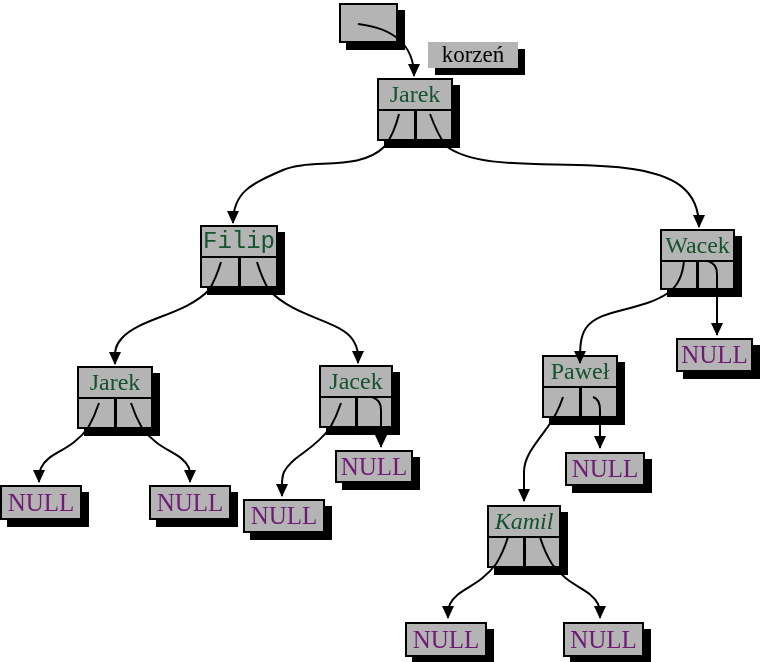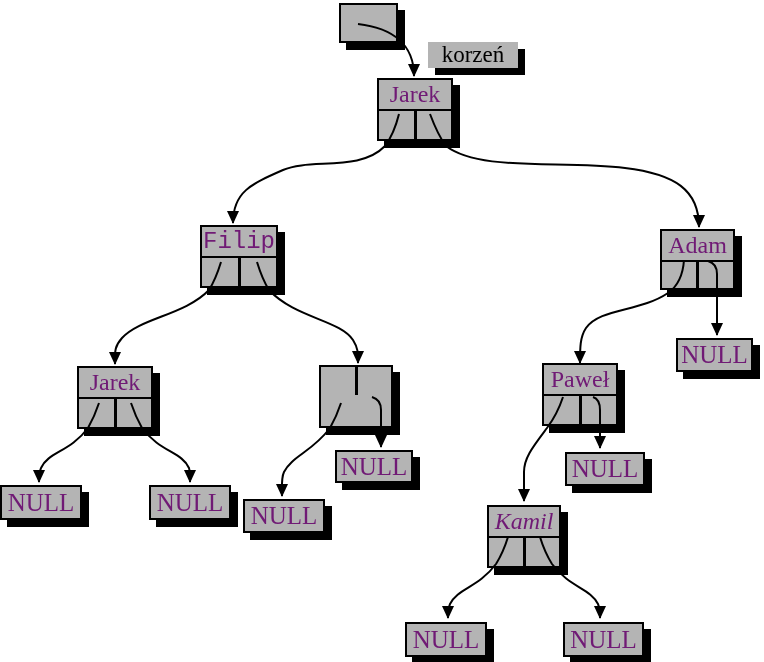--- a/index.html
+++ b/index.html
@@ -20,21 +20,21 @@
     background:var(--box-fill,#b4b4b4);
     border:2px solid var(--line,#000);
     box-shadow:7px 7px 0 var(--shadow,#000);
   }
   .node .name{
     height:29px;
     border-bottom:2px solid var(--line,#000);
     text-align:center;
     font-size:24px;
     line-height:29px;
-    color:#701a75;
+    color:#14532d;
     white-space:nowrap;
     overflow:hidden;
   }
   .node .ptrs{
     display:flex;
     height:28px;
   }
   .node .ptr-left{
     flex:1;
     border-right:3px solid var(--line,#000);
@@ -105,43 +105,44 @@
 
   <div class="node" style="left:200px;top:225px;width:78px;height:63px;font-family:Liberation Mono, monospace;">
     <div class="name">Filip</div>
     <div class="ptrs">
       <div class="ptr-left"></div>
       <div class="ptr-right"></div>
     </div>
   </div>
 
   <div class="node" style="left:660px;top:229px;width:75px;height:61px;">
-    <div class="name">Adam</div>
+    <div class="name">Wacek</div>
     <div class="ptrs">
       <div class="ptr-left"></div>
       <div class="ptr-right"></div>
     </div>
   </div>
 
   <div class="node" style="left:77px;top:366px;width:76px;height:63px;">
     <div class="name">Jarek</div>
     <div class="ptrs">
       <div class="ptr-left"></div>
       <div class="ptr-right"></div>
     </div>
   </div>
 
   <div class="node" style="left:319px;top:365px;width:74px;height:63px;">
-    <div class="ptrs">
-      <div class="ptr-left"></div>
-      <div class="ptr-right"></div>
-    </div>
-  </div>
-
-  <div class="node" style="left:542px;top:363px;width:76px;height:63px;font-family:Liberation Serif, serif;">
+    <div class="name">Jacek</div>
+    <div class="ptrs">
+      <div class="ptr-left"></div>
+      <div class="ptr-right"></div>
+    </div>
+  </div>
+
+  <div class="node" style="left:542px;top:355px;width:76px;height:63px;font-family:Liberation Serif, serif;">
     <div class="name">Paweł</div>
     <div class="ptrs">
       <div class="ptr-left"></div>
       <div class="ptr-right"></div>
     </div>
   </div>
 
   <div class="node" style="left:487px;top:505px;width:74px;height:63px;font-style:italic;">
     <div class="name">Kamil</div>
     <div class="ptrs">

